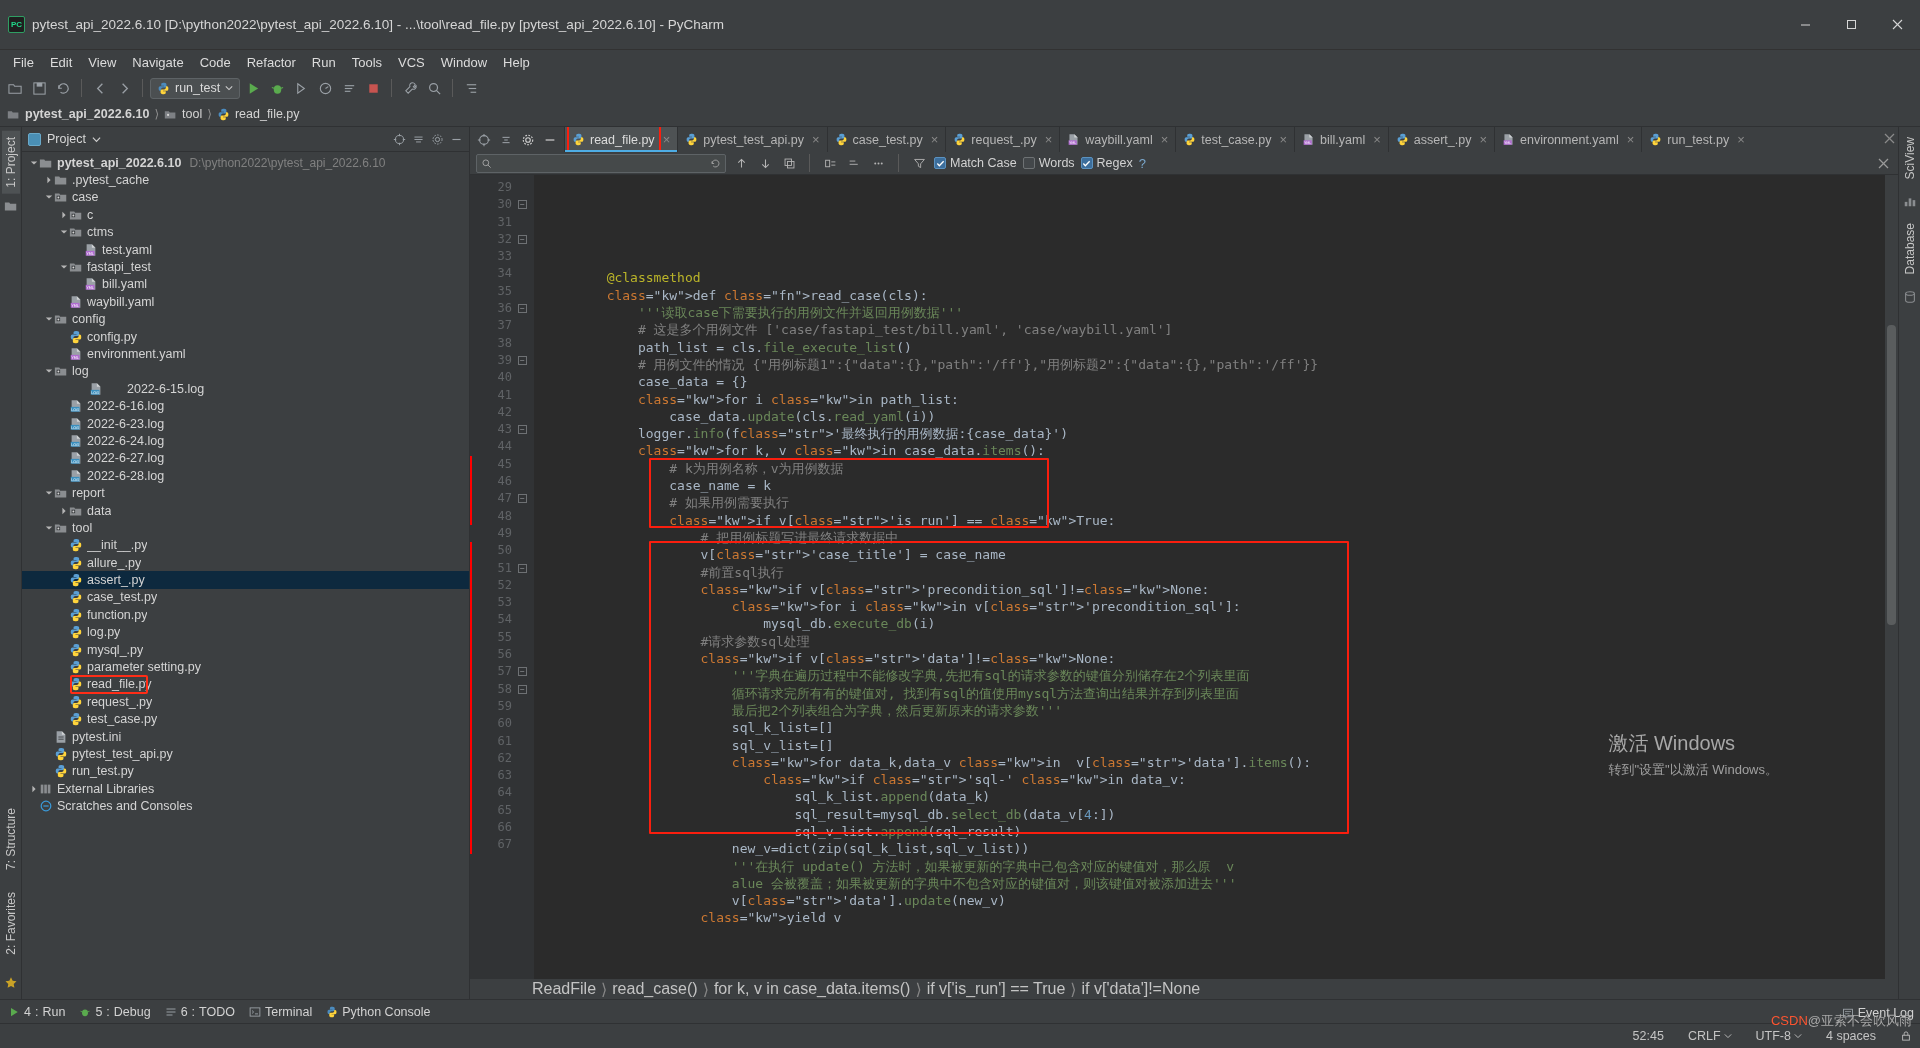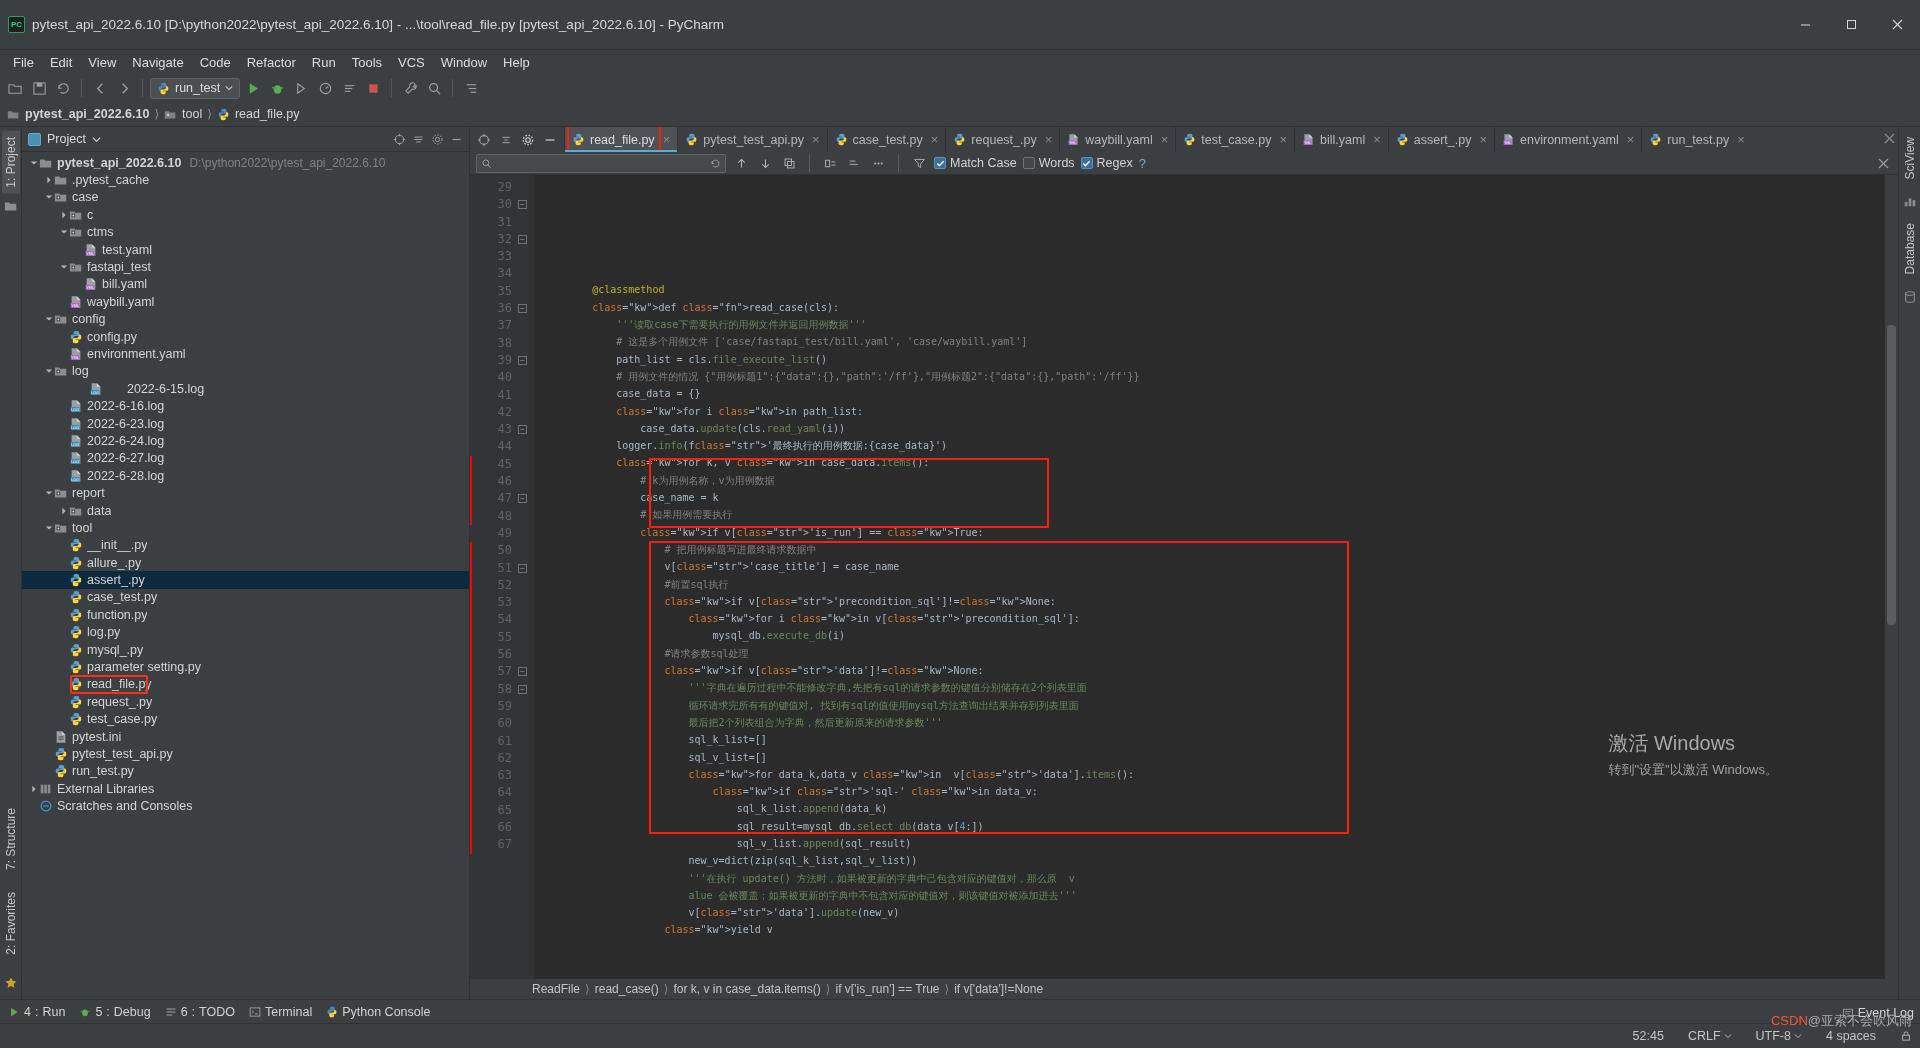--- a/index.html
+++ b/index.html
@@ -110,37 +110,37 @@
   .findbar .gap { flex: 1; }
 
   
   .code-wrap { flex: 1; display: flex; min-height: 0; position: relative; background: #2b2b2b; overflow: hidden; }
   .gutter { width: 64px; background: #313335; color: #606366; font-family: "DejaVu Sans Mono", monospace; font-size: 12px;
             text-align: right; padding-top: 4px; flex: none; position: relative; }
   .gutter .ln { height: 17.3px; line-height: 17.3px; padding-right: 22px; }
   .fold { position: absolute; right: 7px; width: 9px; height: 9px; border: 1px solid #6e7174; color:#8a8d90;
           font-size: 8px; line-height: 7px; text-align:center; background:#313335; }
   .code {
-    flex: 1; font-family: "DejaVu Sans Mono", monospace; font-size: 10px; line-height: 17.3px;
-    padding-top: 20px; white-space: pre; color: #a9b7c6; overflow: hidden; position: relative;
+    flex: 1; font-family: "DejaVu Sans Mono", monospace; font-size: 13px; line-height: 17.3px;
+    padding-top: 8px; white-space: pre; color: #a9b7c6; overflow: hidden; position: relative;
   }
   .code .line { height: 17.3px; padding-left: 10px; }
   .kw { color: #cc7832; } .str { color: #6a8759; } .num { color: #6897bb; }
   .com { color: #808080; } .dec { color: #bbb529; } .greenfn { color: #6a8759; }
   .marker { position: absolute; left: 0; width: 2px; background: #ff0000; }
 
   
   .annot { position: absolute; border: 2px solid #fa1e0e; pointer-events: none; border-radius: 1px; }
 
   
   .scroll-right { width: 13px; background: #3c3f41; flex: none; position: relative; }
   .scroll-thumb { position: absolute; left: 2px; width: 9px; background: #5a5d5e; border-radius: 4px; }
 
   
-  .editor-crumbs { height: 20px; background: #3c3f41; display: flex; align-items: center; gap: 5px; padding-left: 62px; font-size: 12px; color: #c4c4c4; flex: none; }
+  .editor-crumbs { height: 20px; background: #3c3f41; display: flex; align-items: center; gap: 5px; padding-left: 62px; font-size: 16px; color: #c4c4c4; flex: none; }
   .editor-crumbs .sep { color: #868686; }
 
   
   .stripe-right { width: 22px; background: #3c3f41; border-left: 1px solid #2f3133; display: flex; flex-direction: column; align-items: center; padding-top: 4px; gap: 4px;}
 
   
   .bottombar { height: 24px; background: #3c3f41; display: flex; align-items: center; gap: 14px; padding: 0 8px; flex: none; border-top: 1px solid #2f3133; }
   .bw { display: flex; align-items: center; gap: 4px; font-size: 12.5px; color: #d2d2d2; white-space: nowrap; }
   .bw .k { color: #d2d2d2; }
 

